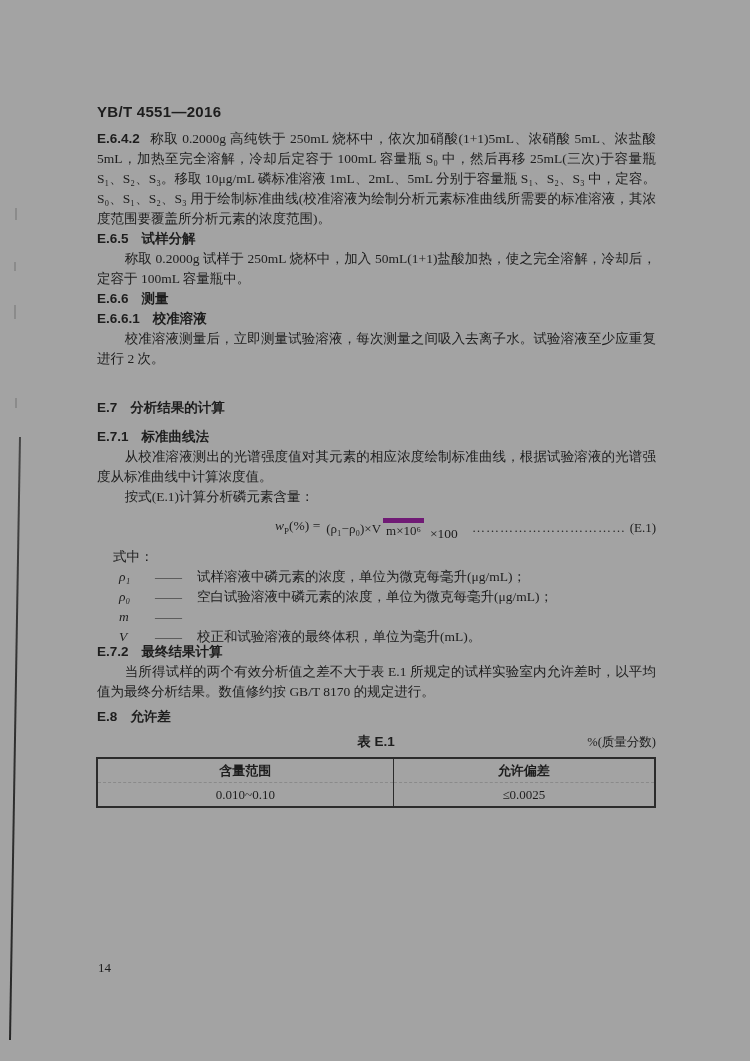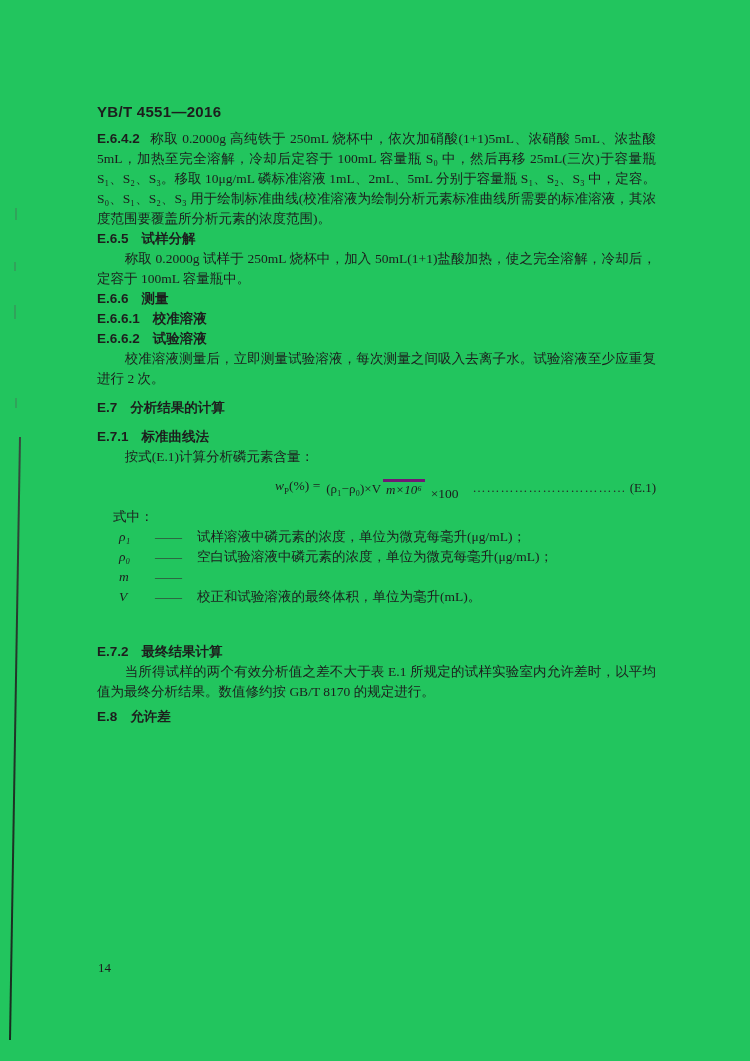--- a/index.html
+++ b/index.html
@@ -1,20 +1,20 @@
 <!DOCTYPE html>
 <html><head>
 <meta charset="utf-8">
 <style>
   html,body{margin:0;padding:0;background:#d9d9d9;}
   .page{
     position:relative;
     width:750px;height:1061px;
     margin:0 auto;
-    background:#22c55e;
+    background:#a3a3a3;
     color:#1d1d1d;
     font-family:"Liberation Serif","DejaVu Serif",serif;
     overflow:hidden;
   }
   
   .spine-line{
     position:absolute;left:19px;top:437px;width:2px;height:603px;
     background:linear-gradient(#3a3a3a,#222 40%,#161616);
     transform:rotate(0.95deg);transform-origin:top center;opacity:.88;
   }
@@ -52,21 +52,21 @@
     display:flex;align-items:center;
     margin:5px 0 3px 0;min-height:30px;text-align:right;
   }
   .f-spacer{width:178px;flex:0 0 auto;}
   .f-lhs i{font-family:"Liberation Serif",serif;}
   .f-lhs sub{font-size:9px;}
   .frac{
     display:inline-flex;flex-direction:row;align-items:center;
     margin:0 4px;vertical-align:middle;font-size:13px;line-height:15px;
   }
-  .frac .den{border-top:3px solid #701a75;padding:0 3px;font-style:italic;}
+  .frac .den{border-top:5px solid #701a75;padding:0 3px;}
   .frac .num{padding:0 2px;}
   .f-mult{margin-left:2px;margin-top:12px;}
   .f-dots{
     flex:1;overflow:hidden;white-space:nowrap;
     margin:0 6px 0 14px;letter-spacing:1px;color:#2a2a2a;font-size:13px;
   }
   .f-label{flex:0 0 auto;font-size:13px;}
   .where{padding-left:16px;text-indent:0;}
   .sym-row{display:flex;line-height:20px;text-align:left;}
   .sym{flex:0 0 36px;margin-left:22px;font-style:italic;}
@@ -106,28 +106,28 @@
   <div class="content g1">
     <p class="para" style="text-indent:0;"><span class="c-num">E.6.4.2</span><span>称取 0.2000g 高纯铁于 250mL 烧杯中，依次加硝酸(1+1)5mL、浓硝酸 5mL、浓盐酸 5mL，加热至完全溶解，冷却后定容于 100mL 容量瓶 S₀ 中，然后再移 25mL(三次)于容量瓶 S₁、S₂、S₃。移取 10μg/mL 磷标准溶液 1mL、2mL、5mL 分别于容量瓶 S₁、S₂、S₃ 中，定容。S₀、S₁、S₂、S₃ 用于绘制标准曲线(校准溶液为绘制分析元素标准曲线所需要的标准溶液，其浓度范围要覆盖所分析元素的浓度范围)。</span></p>
 
     <div class="heading"><span class="h-num">E.6.5</span><span>试样分解</span></div>
     <p class="para">称取 0.2000g 试样于 250mL 烧杯中，加入 50mL(1+1)盐酸加热，使之完全溶解，冷却后，定容于 100mL 容量瓶中。</p>
 
     <div class="heading"><span class="h-num">E.6.6</span><span>测量</span></div>
 
     <div class="heading"><span class="h-num">E.6.6.1</span><span>校准溶液</span></div>
 
-    <div class="heading"><span class="h-num">E.6.6.2</span><span>试验溶液</span></div>
     <p class="para">校准溶液测量后，立即测量试验溶液，每次测量之间吸入去离子水。试验溶液至少应重复进行 2 次。</p>
   </div>
 
   <div class="content g2">
     <div class="heading mb9"><span class="h-num">E.7</span><span>分析结果的计算</span></div>
 
     <div class="heading"><span class="h-num">E.7.1</span><span>标准曲线法</span></div>
+    <p class="para">从校准溶液测出的光谱强度值对其元素的相应浓度绘制标准曲线，根据试验溶液的光谱强度从标准曲线中计算浓度值。</p>
     <p class="para">按式(E.1)计算分析磷元素含量：</p>
 
     <div class="formula-row">
       <span class="f-spacer"></span>
       <span class="f-lhs"><i>w</i><sub>P</sub><span>(%) =</span></span>
       <span class="frac">
         <span class="num">(ρ₁−ρ₀)×V</span>
         <span class="den">m×10⁶</span>
       </span>
       <span class="f-mult">×100</span>
@@ -160,16 +160,36 @@
 
   <div class="content g3">
     <div class="heading"><span class="h-num">E.7.2</span><span>最终结果计算</span></div>
     <p class="para">当所得试样的两个有效分析值之差不大于表 E.1 所规定的试样实验室内允许差时，以平均值为最终分析结果。数值修约按 GB/T 8170 的规定进行。</p>
   </div>
 
   <div class="content g4">
     <div class="heading"><span class="h-num">E.8</span><span>允许差</span></div>
   </div>
 
+  <div class="tablewrap">
+    <div class="cap-row">
+      <span class="tbl-caption">表 E.1</span>
+      <span class="tbl-unit">%(质量分数)</span>
+    </div>
+    <table>
+      <thead>
+        <tr>
+          <th>含量范围</th>
+          <th>允许偏差</th>
+        </tr>
+      </thead>
+      <tbody>
+        <tr>
+          <td>0.010~0.10</td>
+          <td>≤0.0025</td>
+        </tr>
+      </tbody>
+    </table>
+  </div>
 
   <div class="page-number">14</div>
 
 </div>
 
 </body></html>

